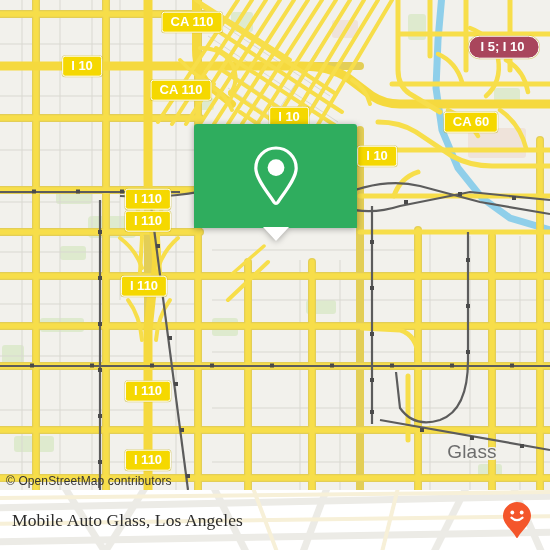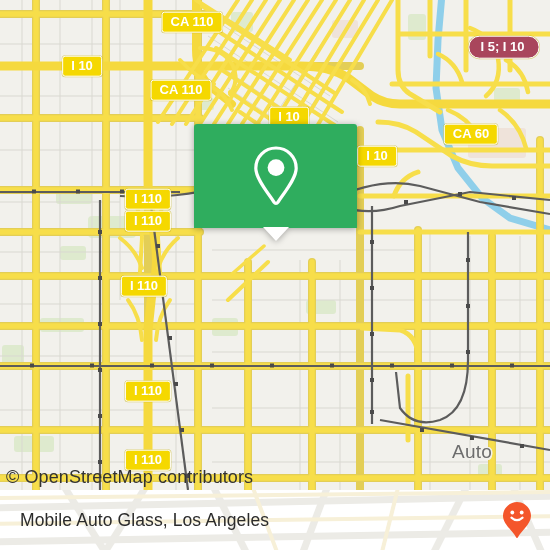--- a/index.html
+++ b/index.html
@@ -29,21 +29,21 @@
     background: #F2F1EC;
     overflow: hidden;
   }
   #map svg { display: block; }
 
   
   .attrib {
     position: absolute;
     left: 6px;
     bottom: 2px;
-    font-size: 18px;
+    font-size: 12px;
     color: #333333;
     letter-spacing: .1px;
     white-space: nowrap;
     z-index: 40;
     text-align: center;
   }
 
   
   .shield {
     position: absolute;
@@ -137,23 +137,24 @@
     left: 0; top: 0;
     width: 550px; height: 60px;
     opacity: 1;
   }
   #footer .row {
     position: relative;
     width: 550px; height: 60px;
     display: flex;
     align-items: center;
     justify-content: space-between;
-    padding: 0 18px 0 20px;
+    padding: 0 18px 0 12px;
     box-sizing: border-box;
     z-index: 5;
+    font-family: Liberation Serif, serif;
   }
   #footer .title {
     font-size: 17.5px;
     color: #2b2b2b;
     letter-spacing: .1px;
     white-space: nowrap;
   }
   #brand {
     display: flex;
     align-items: center;
@@ -431,32 +432,32 @@
         </g>
       </g>
     </svg>
 
     <div>
         <div class="shield" style="left: 192px; top: 22px;">CA 110</div>
         <div class="shield maroon" style="left: 504px; top: 47px;">I 5; I 10</div>
         <div class="shield" style="left: 82px; top: 66px;">I 10</div>
         <div class="shield" style="left: 181px; top: 90px;">CA 110</div>
         <div class="shield" style="left: 289px; top: 117px;">I 10</div>
-        <div class="shield" style="left: 471px; top: 134px;">CA 60</div>
+        <div class="shield" style="left: 471px; top: 122px;">CA 60</div>
         <div class="shield" style="left: 377px; top: 156px;">I 10</div>
         <div class="shield" style="left: 148px; top: 199px;">I 110</div>
         <div class="shield" style="left: 148px; top: 221px;">I 110</div>
         <div class="shield" style="left: 144px; top: 286px;">I 110</div>
         <div class="shield" style="left: 148px; top: 391px;">I 110</div>
         <div class="shield" style="left: 148px; top: 460px;">I 110</div>
       </div>
 
     <div>
         <div class="place-label" style="left: 472px; top: 452px;">
-          <div>Auto</div>
+          <div>Glass</div>
         </div>
       </div>
 
     <div class="attrib">© OpenStreetMap contributors</div>
 
     <div id="callout">
       <div class="green">
         <svg width="50" height="62" viewBox="0 0 50 62">
           <path d="M25 3 C13.8 3 4.8 12 4.8 23.2 C4.8 34 18 49 23.2 57.4 C24 58.7 26 58.7 26.8 57.4 C32 49 45.2 34 45.2 23.2 C45.2 12 36.2 3 25 3 Z" fill="none" stroke="#ffffff" stroke-width="3.2" stroke-linejoin="round"></path>
           <circle cx="25" cy="22.6" r="8.4" fill="#ffffff"></circle>

